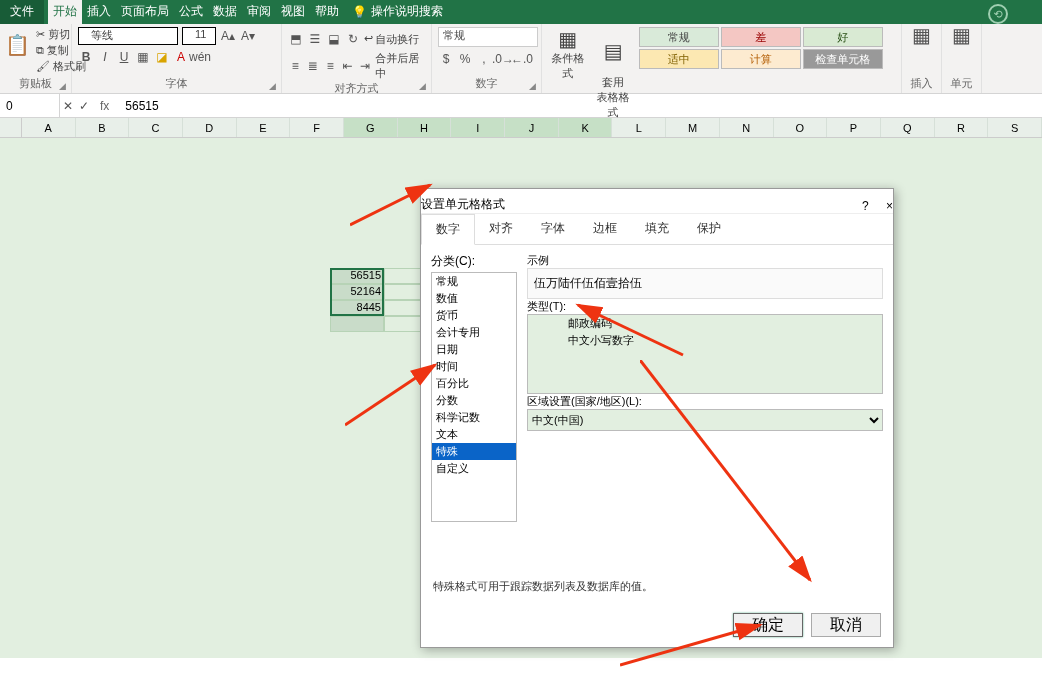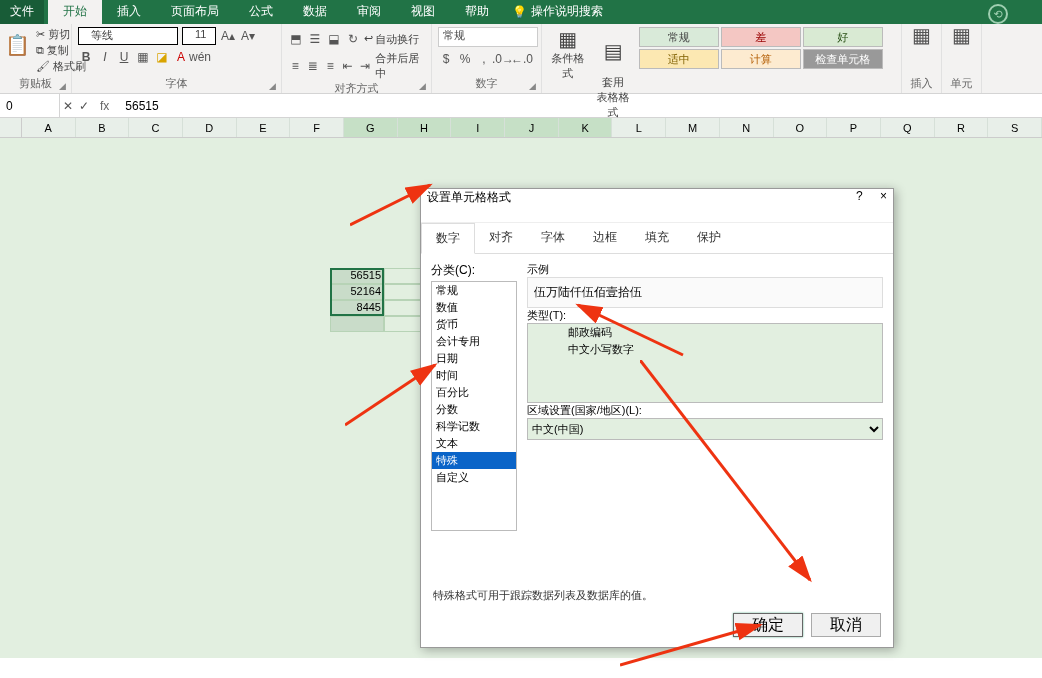--- a/index.html
+++ b/index.html
@@ -1,18 +1,18 @@
 <!DOCTYPE html>
 <html><head>
 <meta charset="utf-8">
 <style>
   * { box-sizing: border-box; font-family: "Microsoft YaHei", sans-serif; }
   body { margin:0; background:#fff; width:1042px; height:678px; overflow:hidden; position:relative; }
   .tabs { height:24px; background:#217346; display:flex; align-items:flex-end; font-size:12px; }
-  .tab { padding:4px 15px; color:#fff; cursor:pointer; }
+  .tab { padding:4px 5px; color:#fff; cursor:pointer; }
   .tab.active { background:#f3f2f1; color:#217346; }
   .tab.file { background:#185c37; color:#fff; padding:4px 10px; margin-right:4px; }
   .tell { display:flex; align-items:center; gap:4px; color:#fff; font-size:12px; padding:4px 8px; }
 
   .ribbon { height:70px; background:#f3f2f1; border-bottom:1px solid #d4d4d4; display:flex; font-size:11px; color:#444; }
   .group { border-right:1px solid #e1e1e1; padding:3px 6px 0 6px; display:flex; flex-direction:column; justify-content:space-between; }
   .group-label { text-align:center; font-size:11px; color:#666; padding-bottom:2px; }
   .grp-content { display:flex; gap:6px; align-items:flex-start; }
 
   .clip-btns { display:flex; flex-direction:column; gap:1px; font-size:11px; }
@@ -45,21 +45,21 @@
   .sheet { position:relative; height:520px; background:#e2efe0; }
 
   .datacells { position:absolute; left:330px; top:130px; }
   .drow { display:flex; }
   .dcell { width:54px; height:16px; border:1px solid #b7d3b6; font-size:11px; text-align:right; padding-right:2px; background:#e2efe0; }
   .dcell.colG { background:#c9dcc9; }
   .selbox { position:absolute; left:330px; top:130px; width:54px; height:48px; border:2px solid #217346; pointer-events:none; }
 
   
   .dialog { position:absolute; left:420px; top:188px; width:474px; height:460px; background:#fff; border:1px solid #999; box-shadow:2px 2px 10px rgba(0,0,0,.3); font-size:12px; }
-  .dlg-title { height:34px; display:flex; align-items:flex-start; justify-content:space-between; padding:0 6px; border-bottom:1px solid #eee; }
+  .dlg-title { height:25px; display:flex; align-items:flex-end; justify-content:space-between; padding:0 0; border-bottom:1px solid #eee; }
   .dlg-title .close { cursor:pointer; }
   .dlg-tabs { display:flex; border-bottom:1px solid #ddd; }
   .dlg-tab { padding:6px 14px; cursor:pointer; color:#333; }
   .dlg-tab.active { border:1px solid #ddd; border-bottom:1px solid #fff; margin-bottom:-1px; background:#fff; }
   .dlg-body { display:flex; padding:8px 10px 4px 10px; gap:10px; height:330px; }
   .cat { width:86px; }
   .cat-label { font-size:12px; margin-bottom:2px; }
   .catlist { border:1px solid #bbb; height:250px; overflow:auto; }
   .catlist div { padding:1px 4px; font-size:11px; cursor:pointer; }
   .catlist div.sel { background:#0a64c8; color:#fff; }

